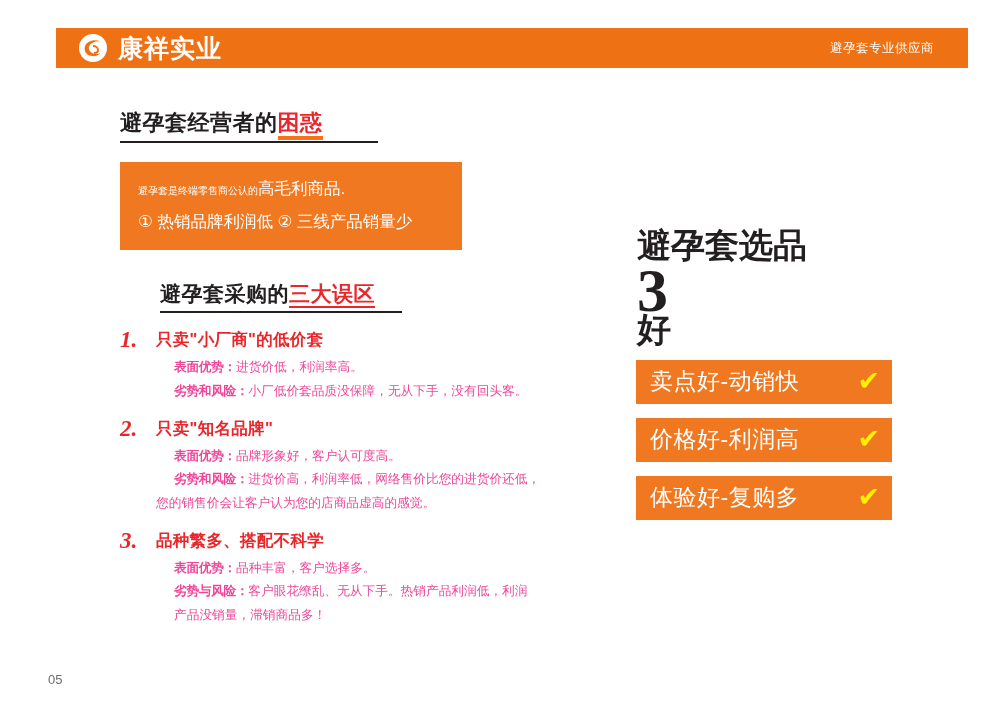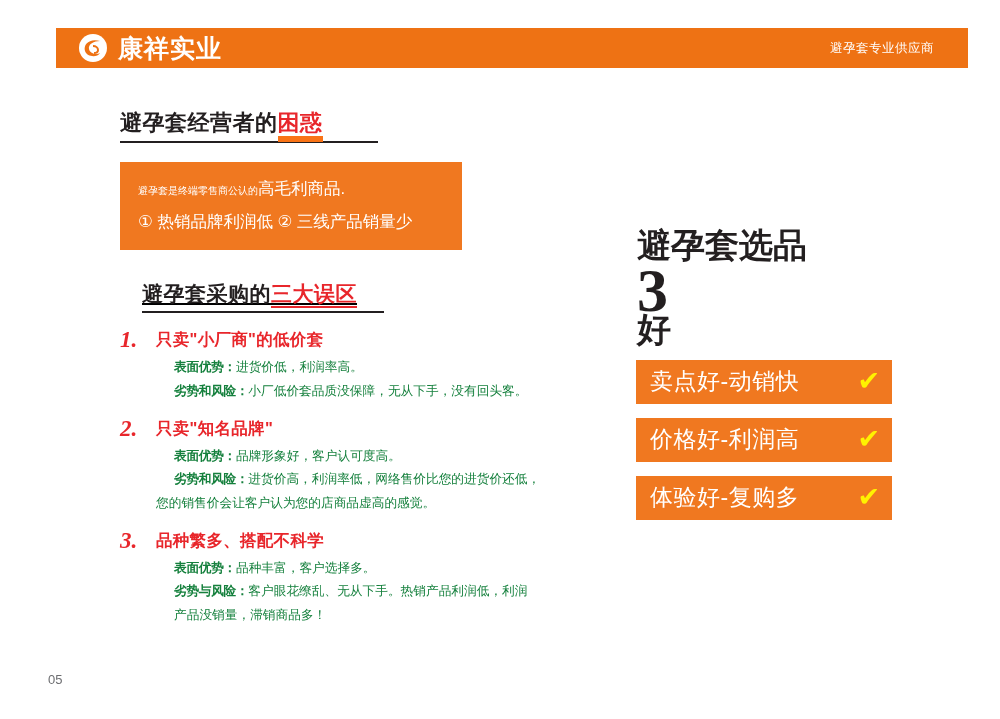--- a/index.html
+++ b/index.html
@@ -67,21 +67,21 @@
   .title-1 {
     font-size: 22px;
     font-weight: bold;
     color: #231f20;
     letter-spacing: 0.5px;
     margin: 0 0 0 0;
     display: inline-block;
   }
   .title-1 .accent {
     color: #e8262b;
-    border-bottom: 6px solid #f97316;
+    border-bottom: 4px solid #f97316;
     padding-bottom: 1px;
   }
   .title-underline {
     width: 258px;
     height: 2px;
     background: #231f20;
     margin-top: 3px;
   }
 
   .orange-box {
@@ -96,23 +96,22 @@
     line-height: 1.15;
     white-space: nowrap;
   }
   .ob-line + .ob-line { margin-top: 14px; }
   .ob-small { font-size: 10px; }
   .ob-big { font-size: 16.5px; }
   .ob-line-3 { font-size: 16.5px; }
 
   .title-2-wrap {
     margin-top: 30px;
-    margin-left: 22px;
+    margin-left: 40px;
     display: inline-block;
-    text-decoration: underline;
   }
   .title-2 {
     font-size: 21px;
     font-weight: bold;
     color: #231f20;
     letter-spacing: 0.5px;
   }
   .title-2 .accent {
     color: #e8262b;
     border-bottom: 2px solid #e8262b;
@@ -143,21 +142,21 @@
   .item-head {
     color: #e8262b;
     font-size: 16.5px;
     font-weight: bold;
     letter-spacing: 0.3px;
   }
   .sub {
     margin-top: 7px;
     margin-left: 18px;
     font-size: 12.7px;
-    color: #15803d;
+    color: #ec4899;
     line-height: 1.55;
   }
   .sub .lbl {
     font-weight: bold;
     letter-spacing: -0.3px;
   }
   .sub.cont { margin-left: 0px; }
   .sub-tight { margin-top: 4px; }
 
   

